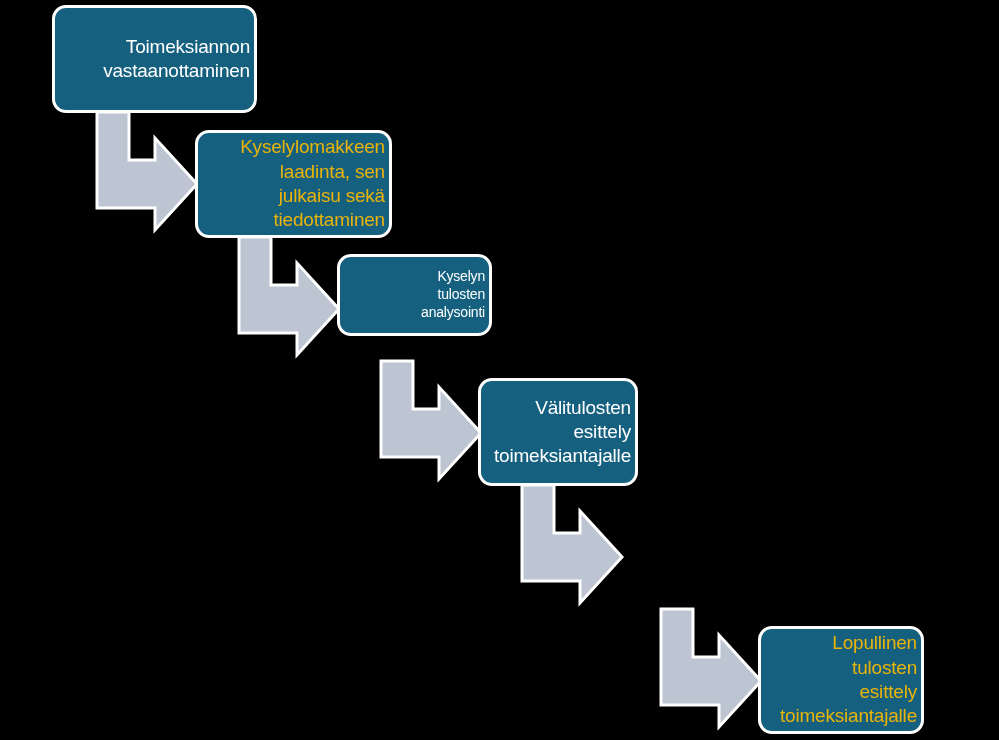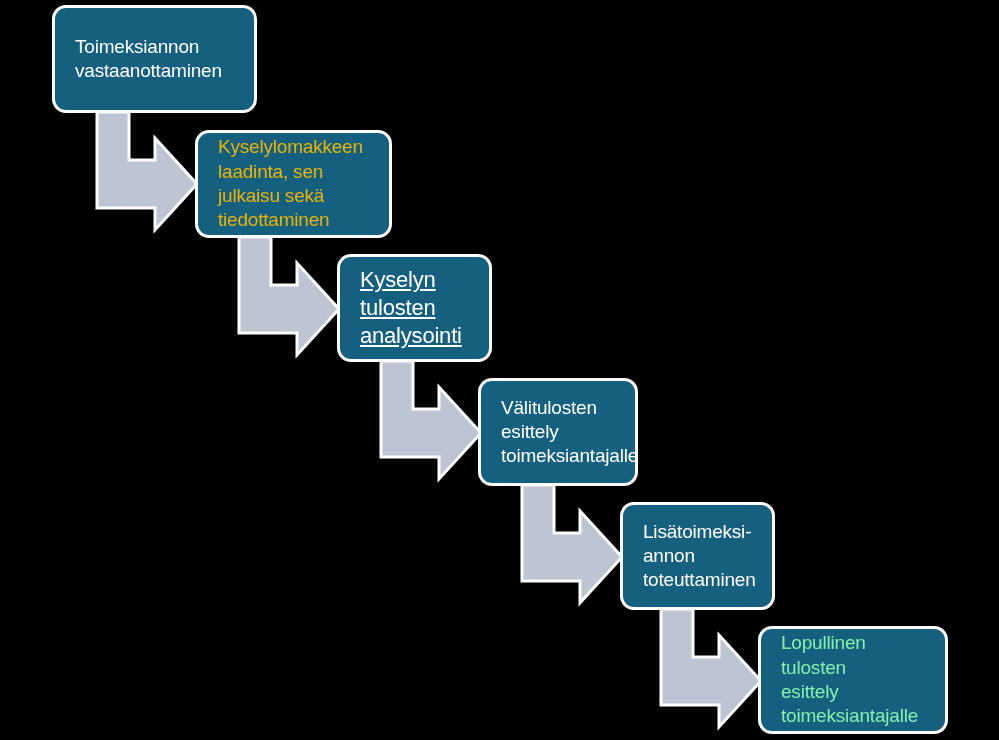--- a/index.html
+++ b/index.html
@@ -28,27 +28,27 @@
   }
   .process-box {
     position: absolute;
     box-sizing: border-box;
     background: #16607F;
     border: 3px solid #22c55e;
     border-radius: 14px;
     display: flex;
     align-items: center;
     justify-content: center;
-    text-align: left;
+    text-align: right;
     color: #FFFFFF;
     font-family: "Liberation Sans", sans-serif;
     font-size: 19px;
     line-height: 1.28;
     letter-spacing: -0.2px;
-    padding: 2px 20px;
+    padding: 2px 4px;
     z-index: 5;
   }
   .box-label {
     display: block;
     width: 100%;
     white-space: pre-line;
   }
 </style>
 </head>
 <body>
@@ -68,37 +68,32 @@
 vastaanottaminen</span>
   </div>
 
   <div class="process-box" id="box-2" style="left: 195px; top: 130px; width: 197px; height: 108px; font-size: 19px; background: rgb(22, 96, 127); border-color: rgb(255, 255, 255); color: #eab308;">
     <span class="box-label">Kyselylomakkeen
 laadinta, sen
 julkaisu sekä
 tiedottaminen</span>
   </div>
 
-  <div class="process-box" id="box-3" style="left: 337px; top: 254px; width: 155px; height: 108px; font-size: 22px; background: rgb(22, 96, 127); border-color: rgb(255, 255, 255); color: rgb(255, 255, 255); text-decoration: underline;">
+  <div class="process-box" id="box-3" style="left: 337px; top: 254px; width: 155px; height: 82px; font-size: 14px; background: rgb(22, 96, 127); border-color: rgb(255, 255, 255); color: rgb(255, 255, 255);">
     <span class="box-label">Kyselyn
 tulosten
 analysointi</span>
   </div>
 
   <div class="process-box" id="box-4" style="left: 478px; top: 378px; width: 160px; height: 108px; font-size: 19px; background: rgb(22, 96, 127); border-color: rgb(255, 255, 255); color: rgb(255, 255, 255);">
     <span class="box-label">Välitulosten
 esittely
 toimeksiantajalle</span>
   </div>
 
-  <div class="process-box" id="box-5" style="left: 620px; top: 502px; width: 155px; height: 108px; font-size: 19px; background: rgb(22, 96, 127); border-color: rgb(255, 255, 255); color: rgb(255, 255, 255);">
-    <span class="box-label">Lisätoimeksi-
-annon
-toteuttaminen</span>
-  </div>
 
-  <div class="process-box" id="box-6" style="left: 758px; top: 626px; width: 190px; height: 108px; font-size: 19px; background: rgb(22, 96, 127); border-color: rgb(255, 255, 255); color: #86efac;">
+  <div class="process-box" id="box-6" style="left: 758px; top: 626px; width: 166px; height: 108px; font-size: 19px; background: rgb(22, 96, 127); border-color: rgb(255, 255, 255); color: #eab308;">
     <span class="box-label">Lopullinen tulosten
 esittely
 toimeksiantajalle</span>
   </div>
 
 </div>
 
 </body></html>

